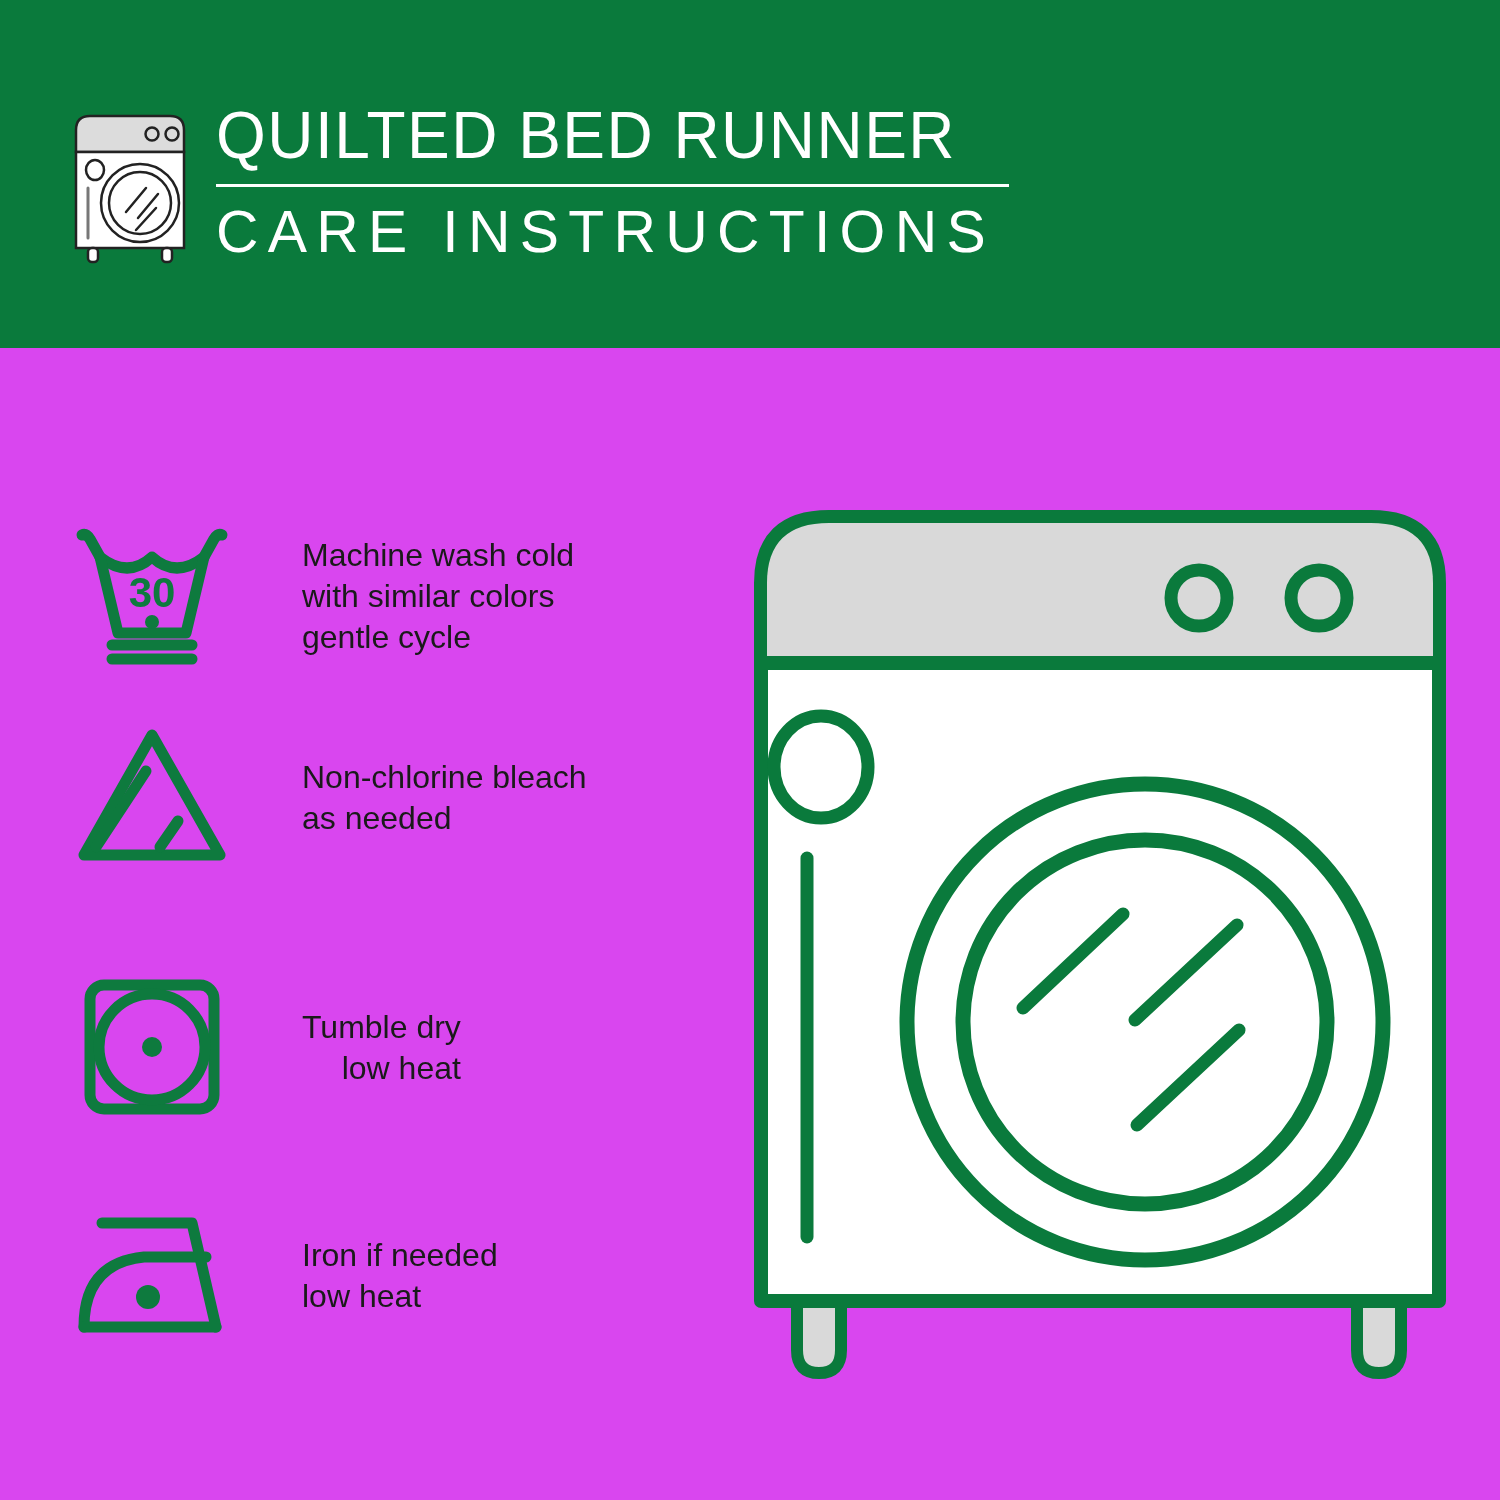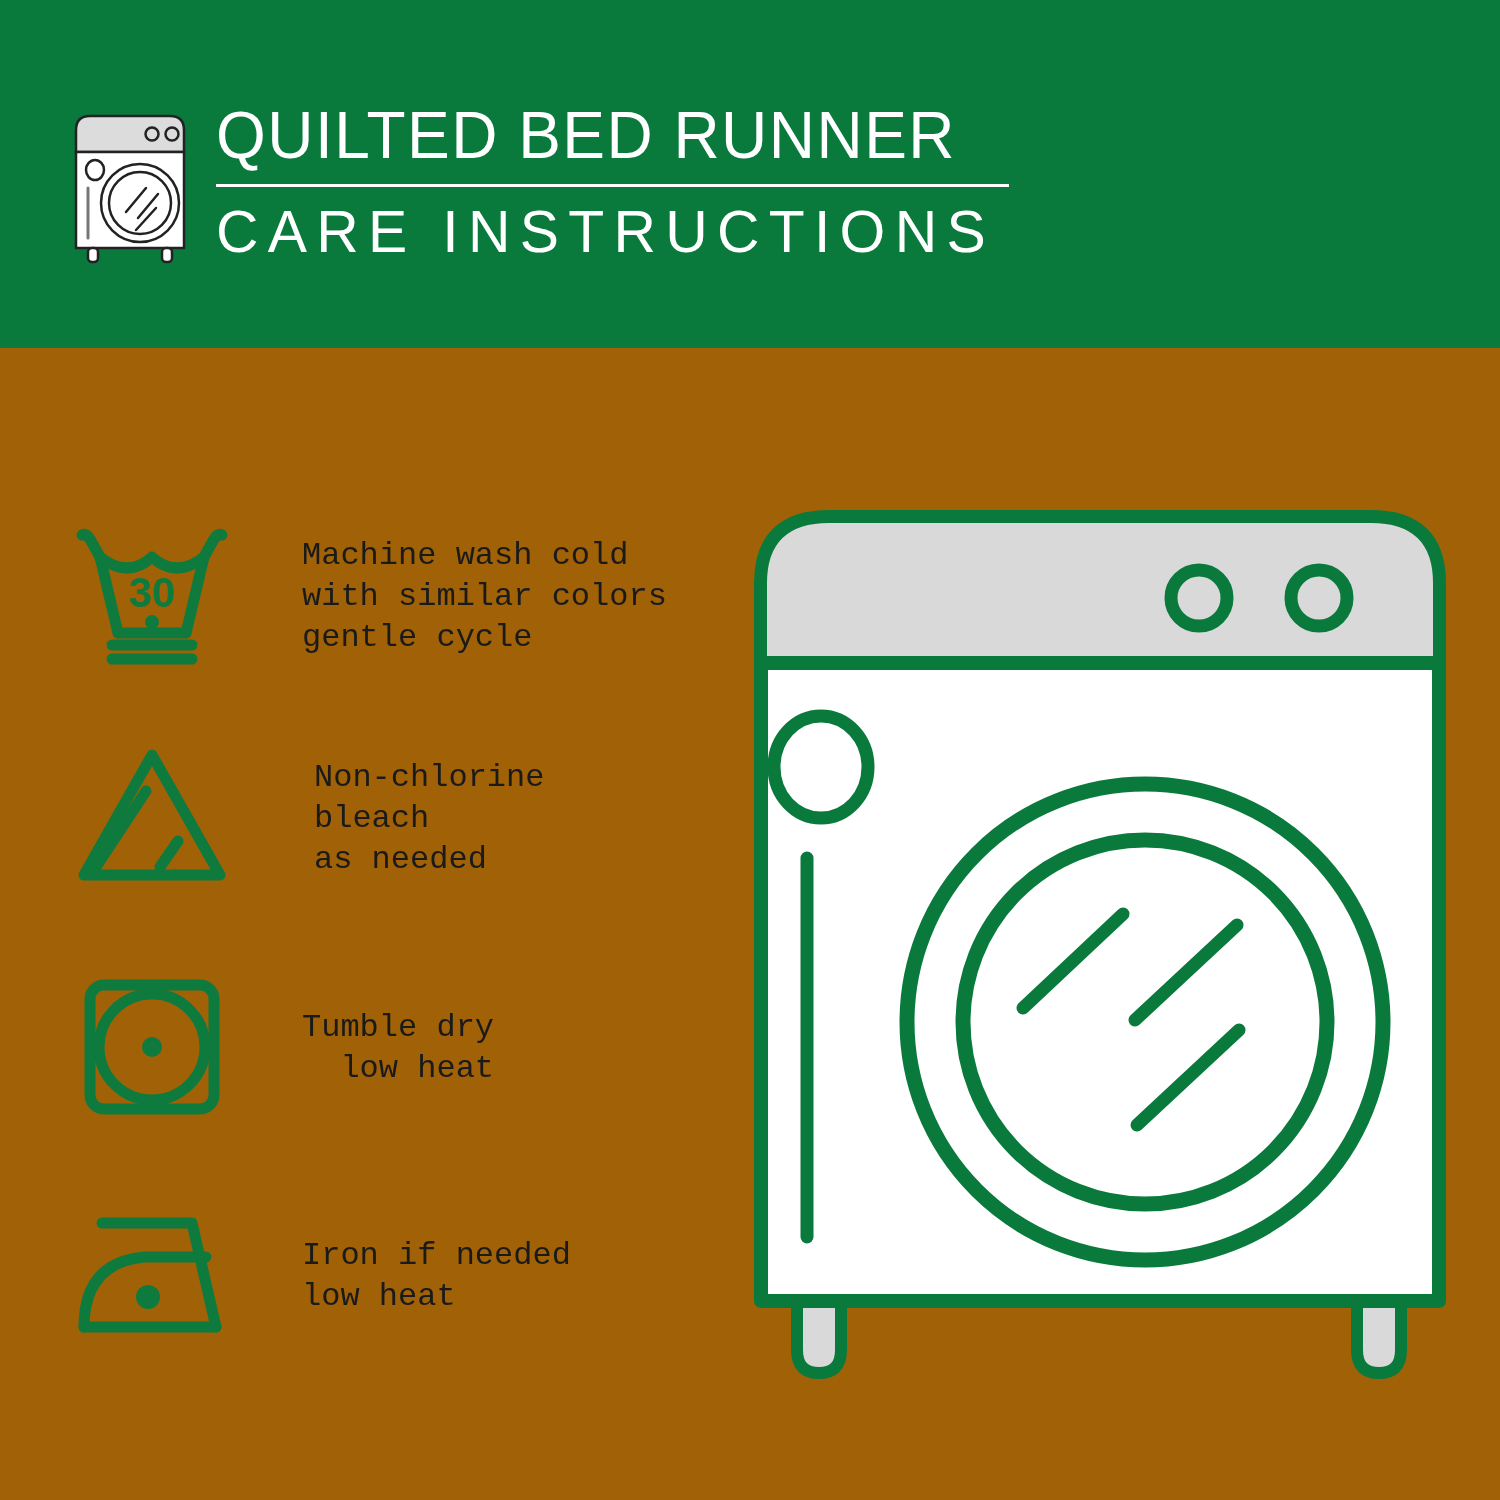--- a/index.html
+++ b/index.html
@@ -8,21 +8,21 @@
     padding: 0;
     background: #ffffff;
   }
   body {
     font-family: "Liberation Sans", "DejaVu Sans", sans-serif;
   }
   #page {
     position: relative;
     width: 1500px;
     height: 1500px;
-    background: #a16207;
+    background: #d946ef;
     overflow: hidden;
   }
 
   
   #header {
     position: absolute;
     left: 0;
     top: 0;
     width: 1500px;
     height: 348px;
@@ -82,35 +82,35 @@
   }
   .care-row {
     position: absolute;
     left: 70px;
     width: 600px;
     height: 180px;
     display: flex;
     align-items: center;
   }
   .care-row-0 { top: 158px; }
-  .care-row-1 { top: 380px; gap: 12px; }
+  .care-row-1 { top: 360px; }
   .care-row-2 { top: 610px; text-align: right; }
   .care-row-3 { top: 838px; }
 
   .care-symbol {
     width: 170px;
     height: 150px;
     flex: 0 0 170px;
     display: flex;
     align-items: center;
     justify-content: flex-start;
   }
   .care-label {
     margin-left: 62px;
-    font-family: Liberation Mono, monospace;
+    font-family: Liberation Sans, sans-serif;
     font-size: 32px;
     font-weight: 400;
     color: #1a1a1a;
     line-height: 41px;
     white-space: pre-line;
   }
 
   
   #washer-illustration {
     position: absolute;

